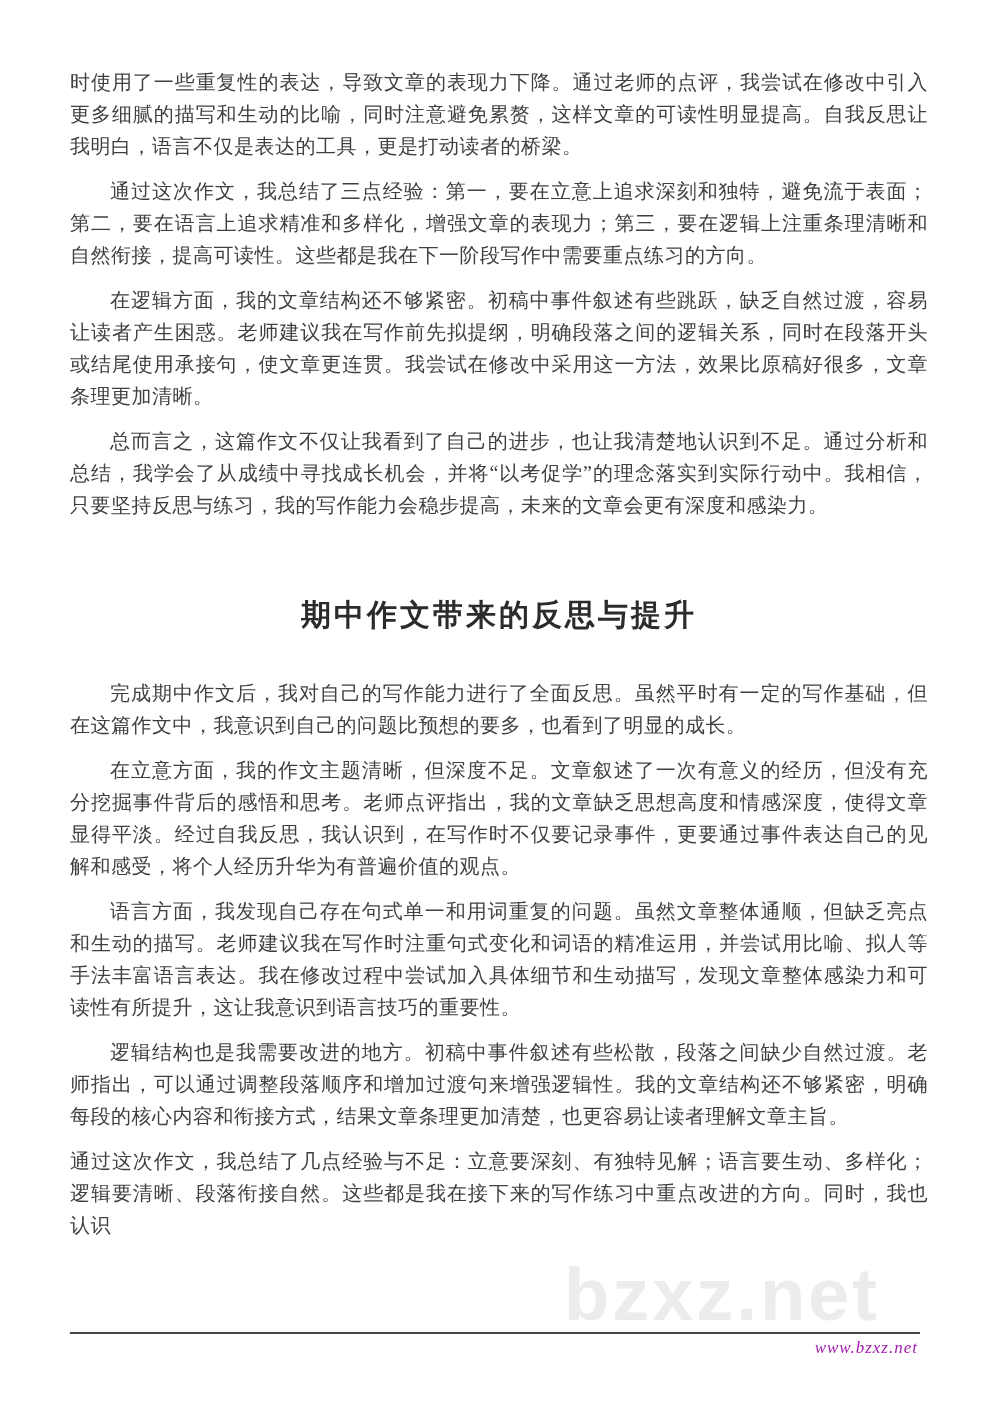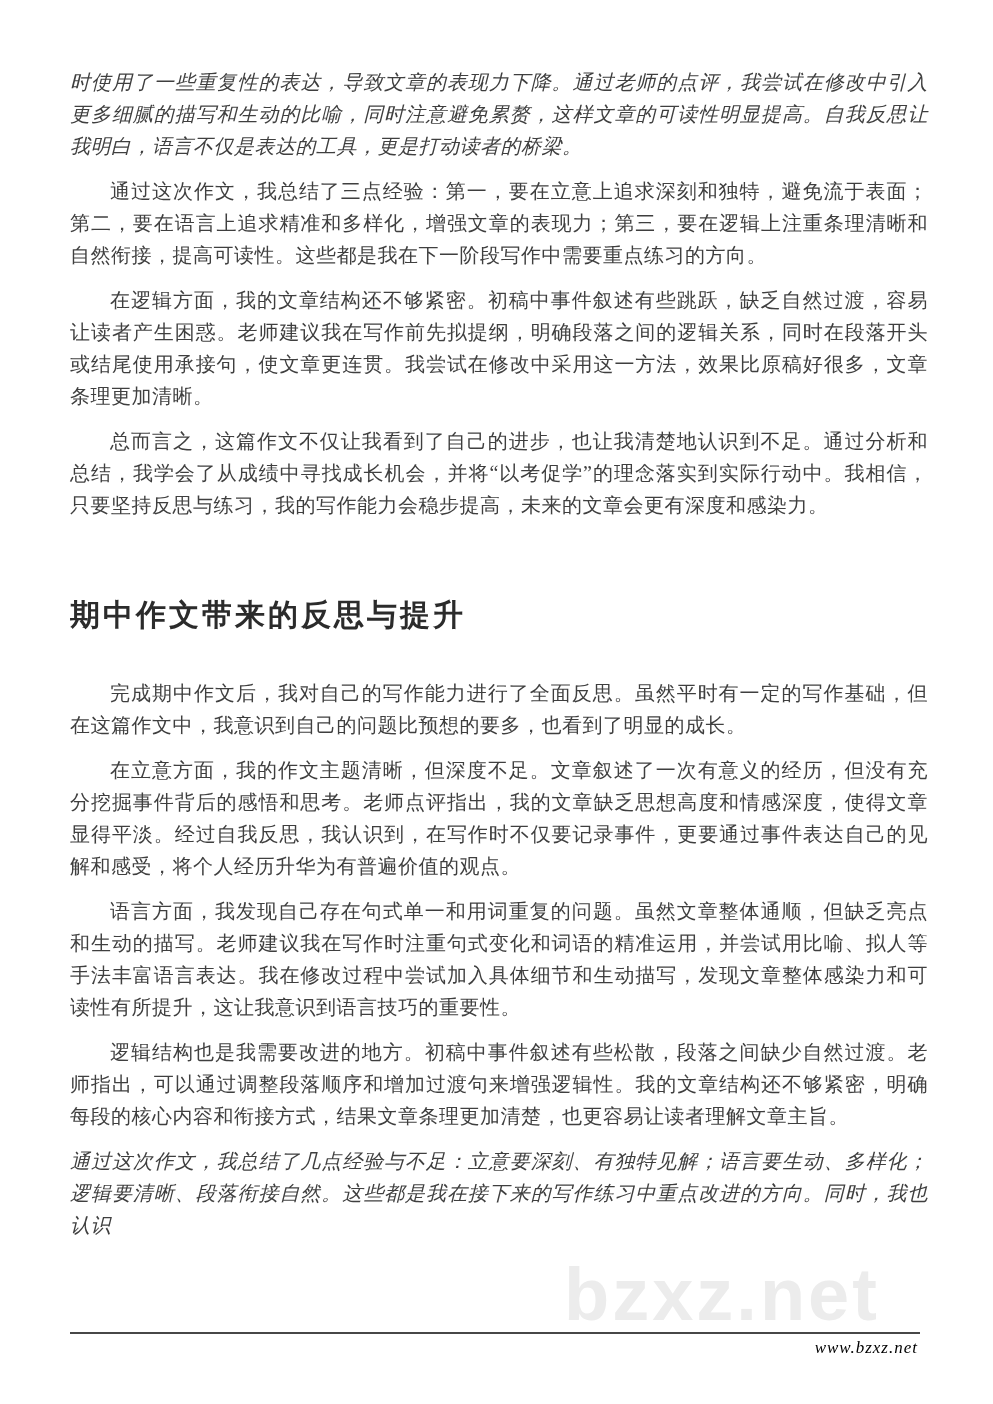--- a/index.html
+++ b/index.html
@@ -37,48 +37,48 @@
   }
   p.body {
     margin: 0 0 13px 0;
     font-size: 20px;
     line-height: 32px;
     text-align: justify;
     text-justify: inter-ideograph;
     letter-spacing: 0.5px;
   }
   p.indent { text-indent: 2em; }
-  p.noindent { text-indent: 0; font-style: italic; }
+  p.noindent { text-indent: 0; }
   h1.essay-title {
     margin: 72px 0 40px 0;
     font-size: 30px;
     line-height: 44px;
     font-weight: bold;
-    text-align: left;
+    text-align: center;
     color: #2b2b2b;
     letter-spacing: 3px;
     font-family: "Liberation Serif", "DejaVu Serif", serif;
   }
   .footer-rule {
     position: absolute;
     left: 70px;
     top: 1332px;
     width: 850px;
     height: 0;
     border-top: 2px solid #474747;
     z-index: 2;
   }
   .footer-url {
     position: absolute;
     right: 75px;
     top: 1338px;
     font-size: 17px;
     font-style: italic;
     letter-spacing: 1px;
-    color: #000000;
+    color: #a21caf;
     font-family: "Liberation Serif", "DejaVu Serif", serif;
     z-index: 2;
   }
 </style>
 </head>
 <body>
 
 <div class="page">
 
   <div class="watermark">bzxz.net</div>

